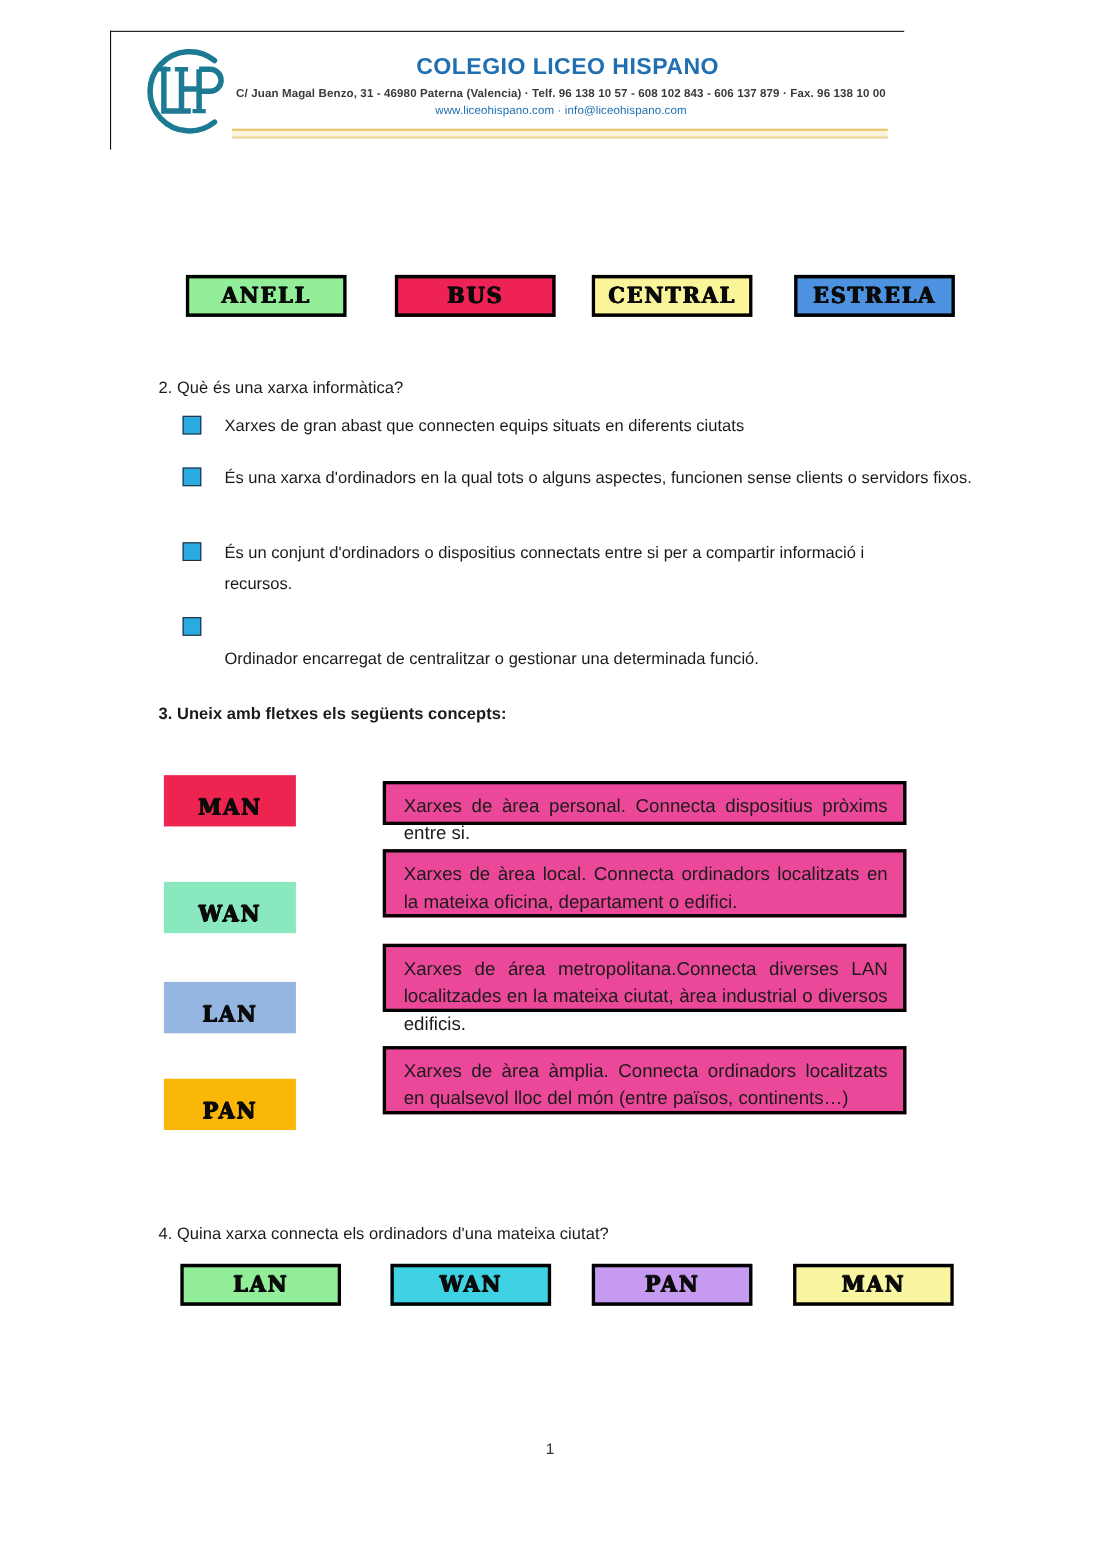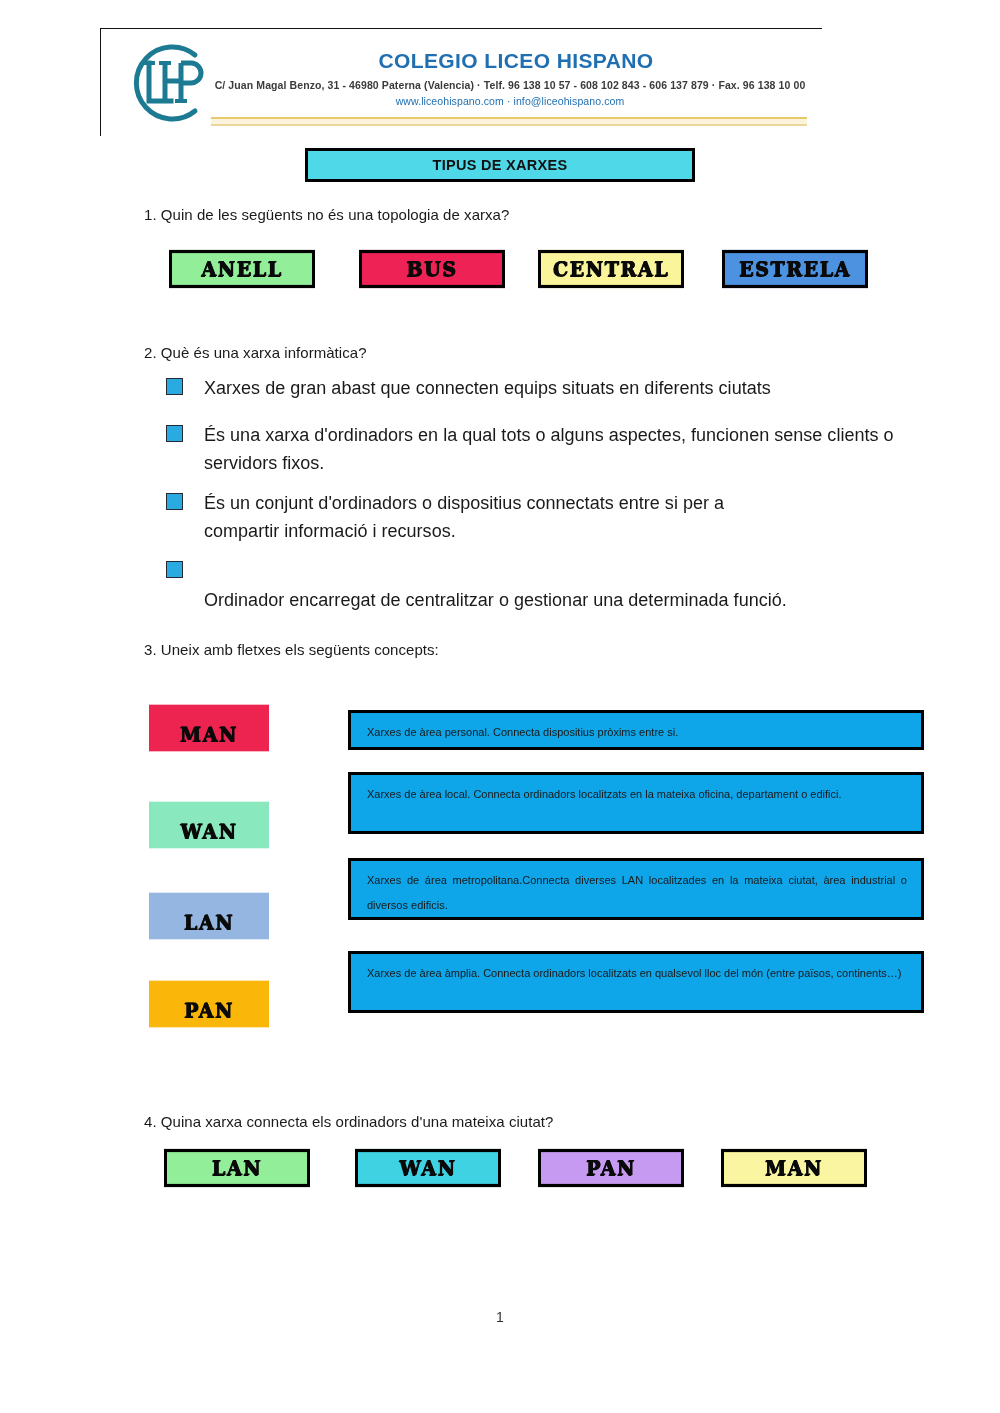--- a/index.html
+++ b/index.html
@@ -110,21 +110,21 @@
   
   .question {
     position: absolute;
     font-size: 15px;
     color: #1a1a1a;
     letter-spacing: 0.05px;
     white-space: nowrap;
   }
   #q1-text { left: 144px; top: 206px; }
   #q2-text { left: 144px; top: 344px; }
-  #q3-text { left: 144px; top: 641px; }
+  #q3-text { left: 144px; top: 641px; font-weight: bold; }
   #q4-text { left: 144px; top: 1113px; }
   .chip {
     position: absolute;
     height: 36px;
     border: 3px solid #000;
     box-sizing: border-box;
     display: flex;
     align-items: center;
     justify-content: center;
   }
@@ -161,21 +161,21 @@
     width: 17px;
     height: 17px;
     background: #29ABE2;
     border: 1.5px solid #2A2A35;
     box-sizing: border-box;
   }
   .opt-text {
     position: absolute;
     left: 38px;
     top: -4px;
-    font-size: 18px;
+    font-size: 15px;
     line-height: 28px;
     color: #1a1a1a;
     letter-spacing: 0.02px;
   }
   #opt1 { top: 378px; }
   #opt1 .opt-text { width: 700px; }
   #opt2 { top: 425px; }
   #opt2 .opt-text { width: 690px; }
   #opt3 { top: 493px; }
   #opt3 .opt-text { width: 600px; }
@@ -194,26 +194,26 @@
     box-sizing: border-box;
   }
   #term-man { left: 149px; top: 706px; background: #EE2450; }
   #term-wan { left: 149px; top: 803px; background: #89E8BE; }
   #term-lan { left: 149px; top: 894px; background: #95B6E0; }
   #term-pan { left: 149px; top: 982px; background: #FBB709; }
 
   .defn {
     position: absolute;
     left: 348px;
-    width: 576px;
-    background: #0ea5e9;
+    width: 476px;
+    background: #ec4899;
     border: 3px solid #000;
     box-sizing: border-box;
     padding: 7px 14px 7px 16px;
-    font-size: 11px;
+    font-size: 17px;
     line-height: 25px;
     color: #1a1a1a;
     text-align: justify;
   }
   #defn-pan { top: 710px; height: 40px; }
   #defn-lan { top: 772px; height: 62px; }
   #defn-man { top: 858px; height: 62px; }
   #defn-wan { top: 951px; height: 62px; }
 
   
@@ -245,23 +245,21 @@
         <path d="M62 28 L72 28 A10 10 0 0 1 72 48 L62 48" fill="none" stroke="#1C7A93" stroke-width="5"></path>
         <path d="M56 66 L68 66" fill="none" stroke="#1C7A93" stroke-width="4"></path>
       </svg>
     </div>
     <div class="school-name">COLEGIO LICEO HISPANO</div>
     <div class="school-address">C/ Juan Magal Benzo, 31 - 46980 Paterna (Valencia) · Telf. 96 138 10 57 - 608 102 843 - 606 137 879 · Fax. 96 138 10 00</div>
     <div class="school-web">www.liceohispano.com · info@liceohispano.com</div>
     <div class="gold-rule"></div>
   </div>
 
-  <div class="title-banner">TIPUS DE XARXES</div>
-
-  <div class="question" id="q1-text">1. Quin de les següents no és una topologia de xarxa?</div>
+
 
   <div class="chip grunge" id="q1-anell">ANELL</div>
   <div class="chip grunge" id="q1-bus">BUS</div>
   <div class="chip grunge" id="q1-central">CENTRAL</div>
   <div class="chip grunge" id="q1-estrela">ESTRELA</div>
 
   <div class="question" id="q2-text">2. Què és una xarxa informàtica?</div>
 
   <div class="opt" id="opt1">
     <span class="opt-box"></span>

